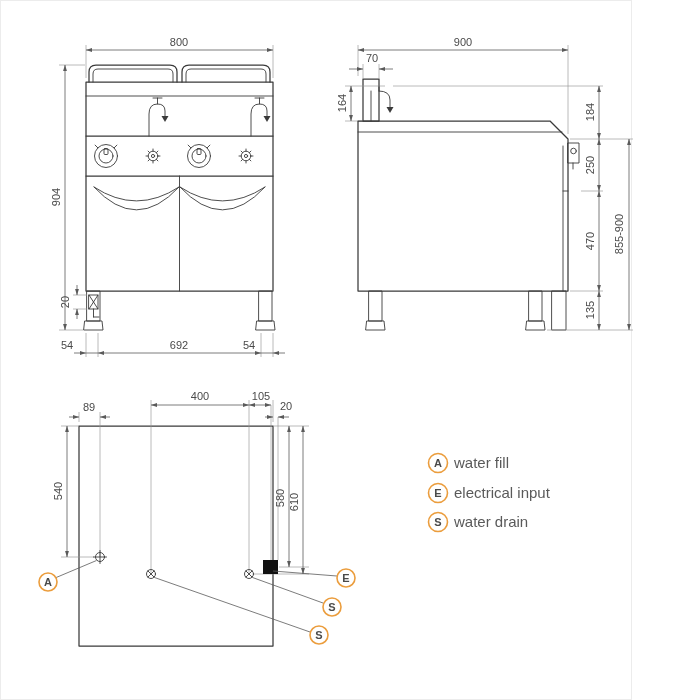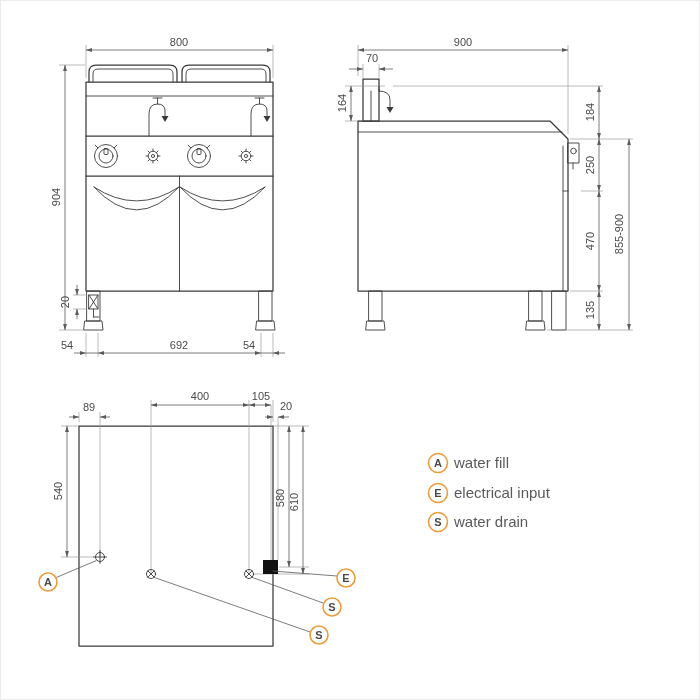--- a/index.html
+++ b/index.html
@@ -1,17 +1,17 @@
 <!DOCTYPE html>
 <html><head>
 <meta charset="utf-8">
 <style>
   html,body{margin:0;padding:0;background:#fff;}
   .page{
-    position:relative;width:700px;height:700px;background:#ffffff;
+    position:relative;width:632px;height:700px;background:#ffffff;
     border:1px solid #ececec;box-sizing:border-box;
     font-family:"Liberation Sans","DejaVu Sans",sans-serif;
   }
   svg{display:block}
   
   .ln{stroke:#3a3a3a;stroke-width:1.25;fill:none;stroke-linejoin:round;stroke-linecap:round;}
   .ln2{stroke:#3a3a3a;stroke-width:0.9;fill:none;stroke-linejoin:round;stroke-linecap:round;}
   .fillln{fill:#3a3a3a;stroke:none;}
   .dim{stroke:#5a5a5a;stroke-width:0.8;fill:none;}
   .ext{stroke:#949494;stroke-width:0.65;fill:none;}

